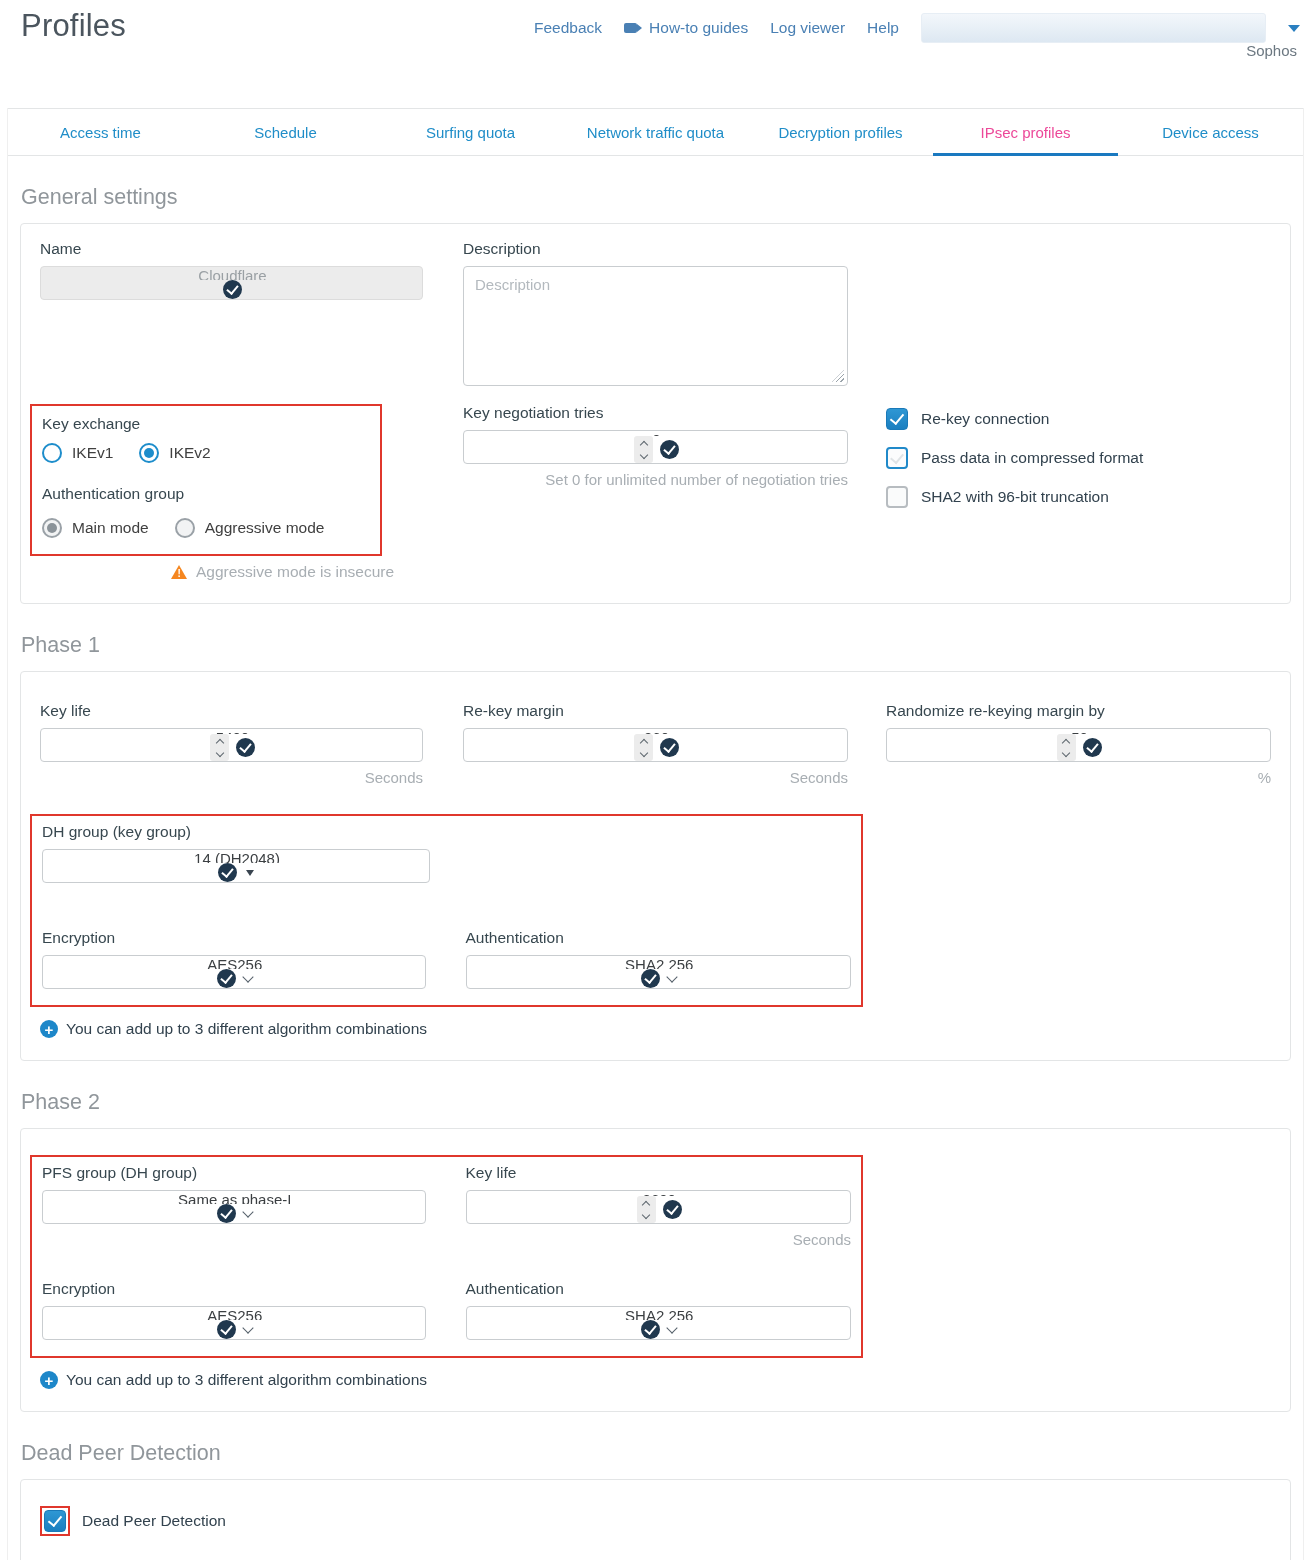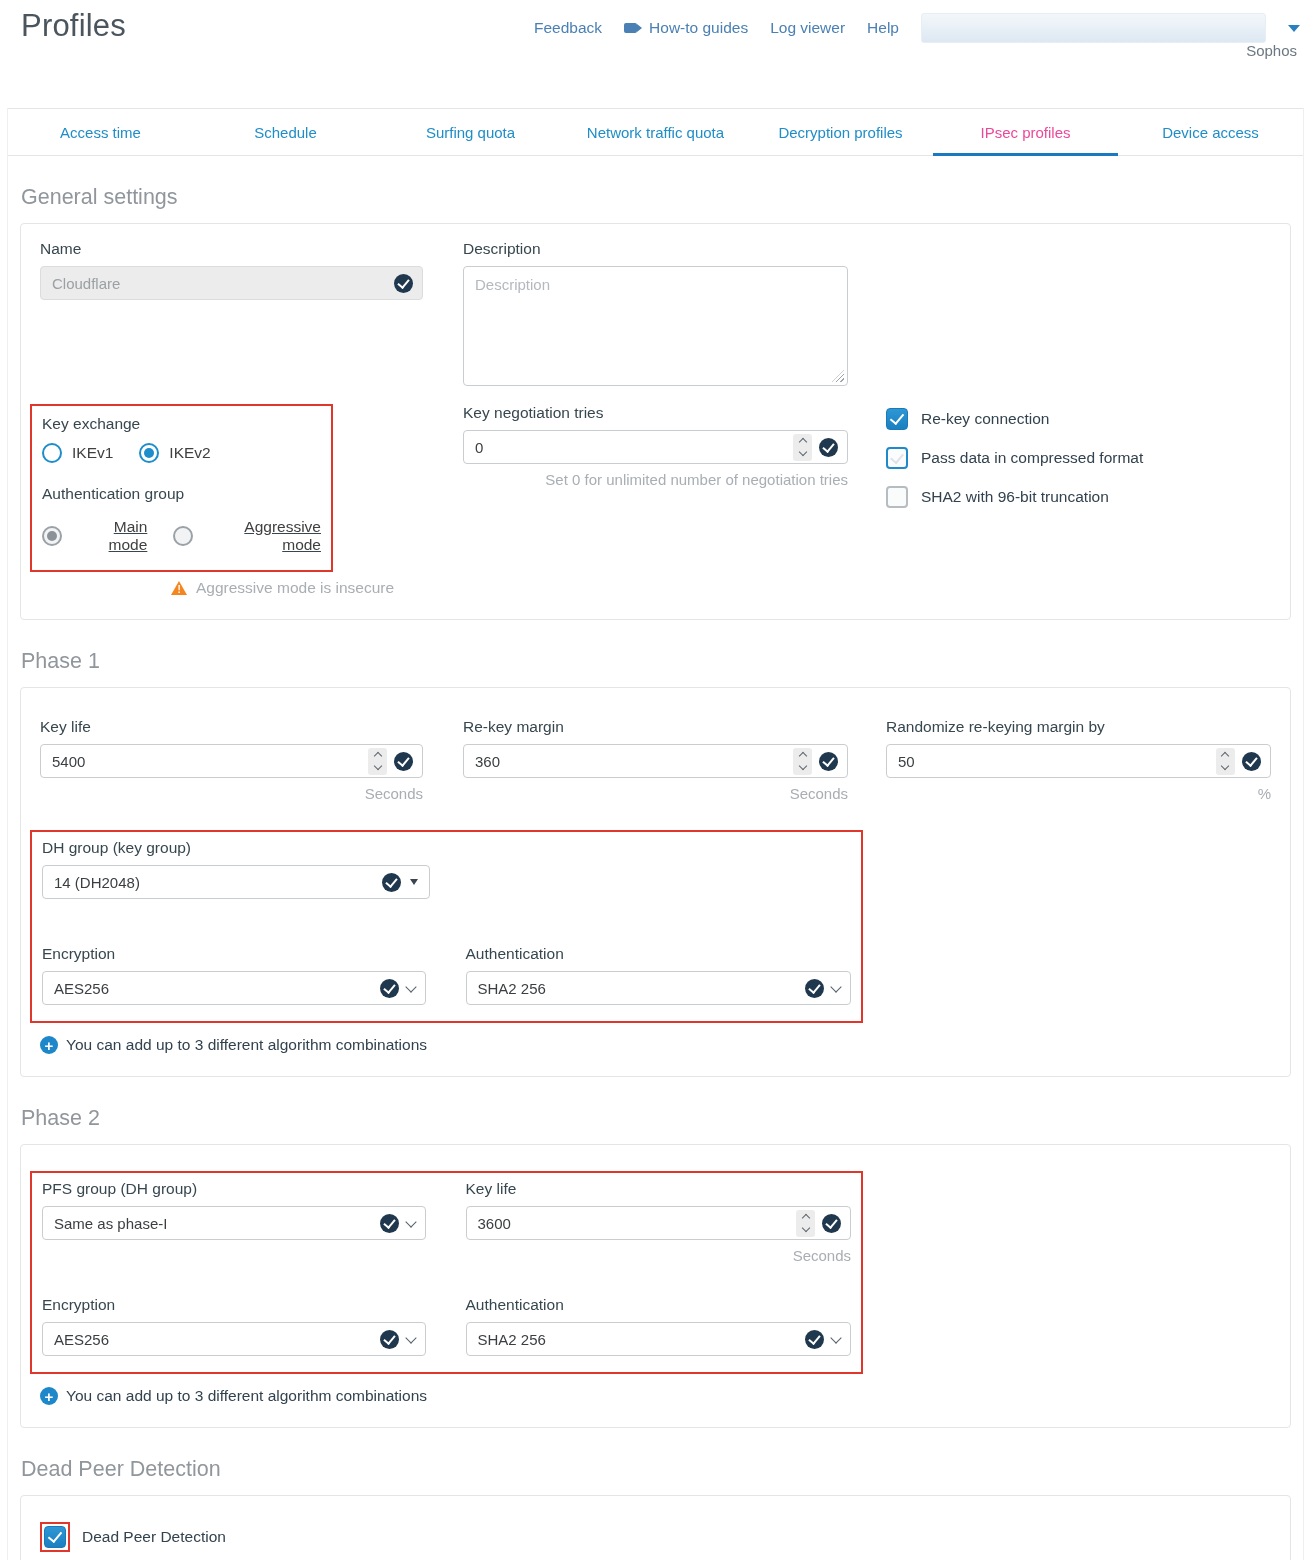--- a/index.html
+++ b/index.html
@@ -38,21 +38,21 @@
   .c1 { width: 388px; }
   .c2 { width: 390px; margin-left: 40px; }
   .c3 { width: 390px; margin-left: 38px; }
 
   .field-label { font-size: 15.5px; color: #37474f; margin-bottom: 8px; }
   .unit { text-align: right; font-size: 15px; color: #a8aeb3; margin-top: 7px; }
   .helper { text-align: right; font-size: 15px; color: #a8aeb3; margin-top: 7px; }
 
   
   .input, .select { height: 34px; border: 1px solid #c9cdd0; border-radius: 4px; background: #fff;
-    display: flex; align-items: center; padding: 0 9px 0 11px; font-size: 15px; color: #3b3f42; }
+    display: flex; align-items: center; padding: 0 9px 0 11px; font-size: 15px; color: #3b3f42; flex-direction: column; }
   .input .val, .select .val { flex: 1; white-space: nowrap; overflow: hidden; }
   .input.disabled { background: #ececec; border-color: #dcdcdc; color: #9aa0a4; }
   .ctrl { display: flex; align-items: center; gap: 7px; }
 
   .stepper { width: 19px; height: 27px; background: #ececec; border-radius: 3px;
     display: flex; flex-direction: column; align-items: center; justify-content: center; gap: 4px; cursor: pointer; }
   .chev-up { width: 6px; height: 6px; border-left: 1.6px solid #5d666d; border-top: 1.6px solid #5d666d; transform: rotate(45deg); margin-top: 2px; }
   .chev-dn { width: 6px; height: 6px; border-right: 1.6px solid #5d666d; border-bottom: 1.6px solid #5d666d; transform: rotate(45deg); margin-bottom: 2px; }
 
   .badge { width: 19px; height: 19px; border-radius: 50%; background: #20384e; flex: none;
@@ -87,21 +87,21 @@
     transform: rotate(40deg); margin-bottom: 3px; }
   .cb.blue-empty { background: #fbfcfd; border: 2px solid #2089c9; }
   .cb.blue-empty::after { content: ""; width: 6px; height: 10px; border-right: 2.4px solid #dfe3e6; border-bottom: 2.4px solid #dfe3e6;
     transform: rotate(40deg); margin-bottom: 3px; }
   .cb.gray-empty { background: #fafbfb; border: 2px solid #b7bcc0; }
   .cb-row { display: flex; align-items: center; gap: 13px; margin-bottom: 17px; }
   .cb-label { font-size: 15.5px; color: #32424e; }
 
   
   .red-group { border: 2px solid #e0372c; position: relative; left: -10px; padding: 7px 10px 16px; }
-  .red-kx { width: 303px; }
+  .red-kx { width: 352px; }
   .red-wide { width: 833px; }
   .red-cb { display: inline-block; border: 2px solid #e0372c; padding: 2px; line-height: 0; }
 
   .warn-row { display: flex; align-items: center; gap: 9px; margin: 7px 0 0 131px; }
   .warn { position: relative; width: 0; height: 0; border-left: 8px solid transparent; border-right: 8px solid transparent;
     border-bottom: 14px solid #f5861f; }
   .warn::after { content: "!"; position: absolute; left: -1.5px; top: 2.5px; color: #fff; font-size: 10px; font-weight: bold; }
   .warn-text { font-size: 15.5px; color: #a8aeb3; }
 
   .plus-note { display: flex; align-items: center; gap: 8px; margin-top: 13px; }
@@ -174,21 +174,21 @@
       <div class="c1">
         <div class="red-group red-kx">
           <div class="group-label">Key exchange</div>
           <div class="radio-row" style="margin-top:4px;">
             <span class="radio"></span>
             <span class="radio-label">IKEv1</span>
             <span class="radio sel"></span>
             <span class="radio-label">IKEv2</span>
           </div>
           <div class="group-label" style="margin-top:22px;">Authentication group</div>
-          <div class="radio-row" style="margin-top:15px;text-decoration:underline;">
+          <div class="radio-row" style="margin-top:15px;">
             <span class="radio dis sel"></span>
             <span class="radio-label">Main mode</span>
             <span class="radio dis"></span>
             <span class="radio-label" style="margin-right:0;">Aggressive mode</span>
           </div>
         </div>
         <div class="warn-row">
           <span class="warn"></span>
           <span class="warn-text">Aggressive mode is insecure</span>
         </div>

